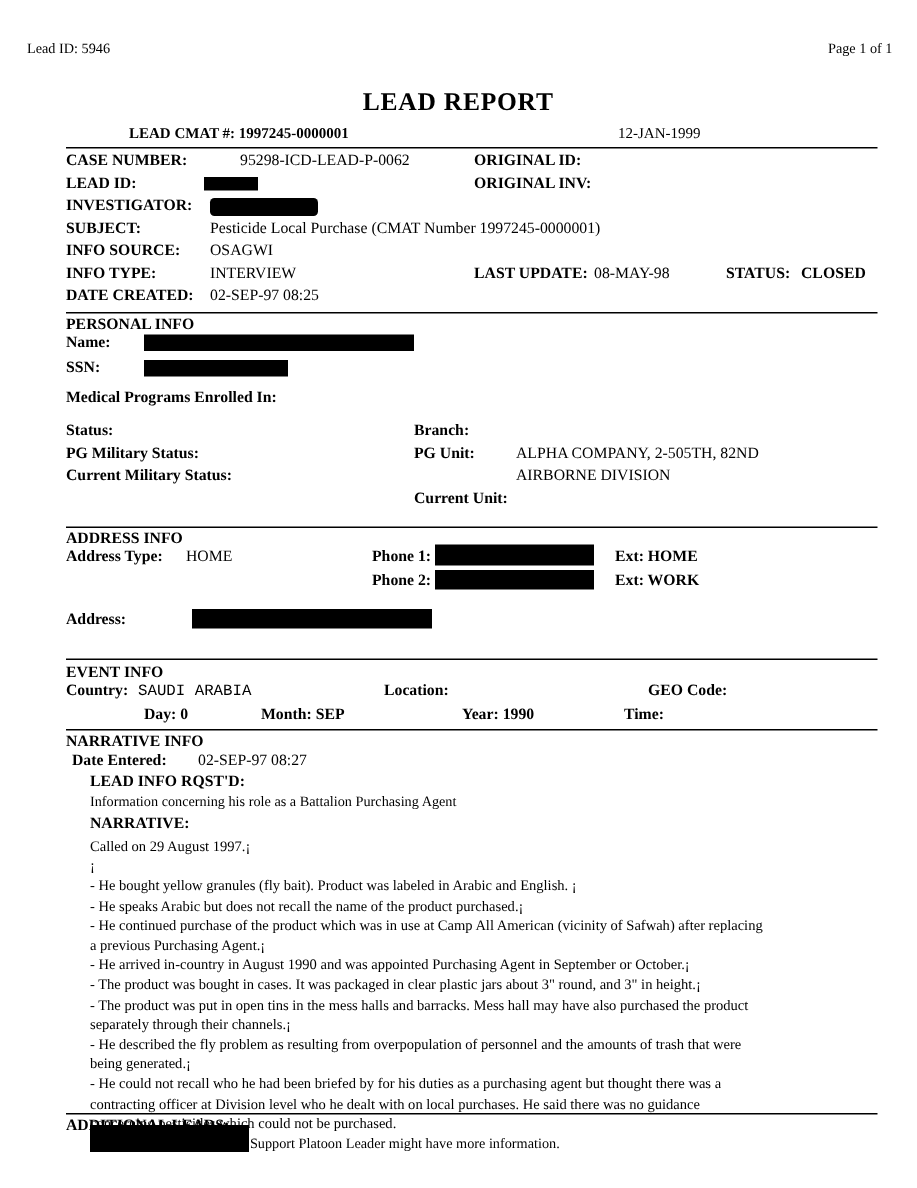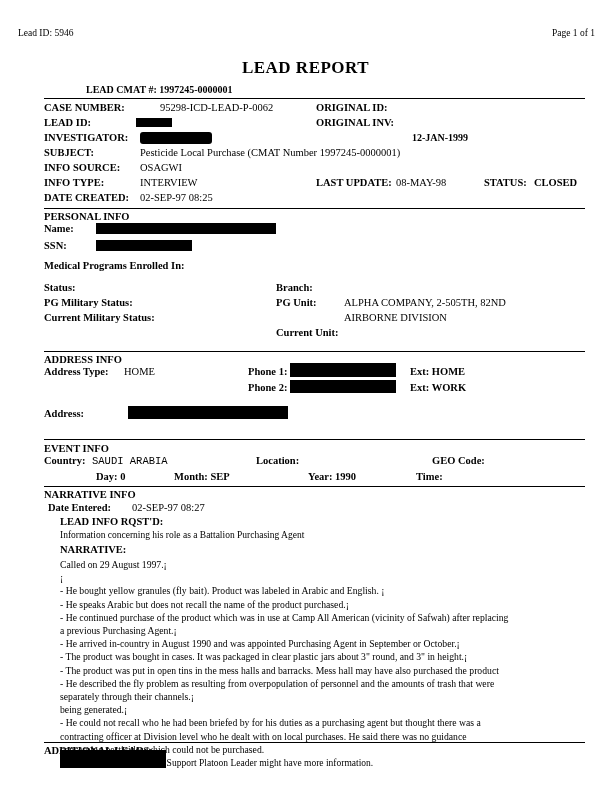--- a/index.html
+++ b/index.html
@@ -49,22 +49,21 @@
     font-size: 10px;
     font-weight: bold;
   }
   .cmat-line .cmat {
     position: absolute;
     left: 86px;
   }
   .cmat-line .date {
     position: absolute;
     left: 412px;
-    font-weight: bold;
-    margin-top: 48px;
+    font-weight: normal;
   }
   .rule {
     position: absolute;
     left: 44px;
     right: 26px;
     border-top: 1px solid #000;
   }
   .sect {
     position: absolute;
     left: 44px;
@@ -265,22 +264,22 @@
     <div class="narr" style="padding-left:16px; margin-top:1px;">
       <div class="item">Called on 29 August 1997.¡</div>
       <div class="item">¡</div>
       <div class="item">-  He bought yellow granules (fly bait).  Product was labeled in Arabic and English.  ¡</div>
       <div class="item">-  He speaks Arabic but does not recall the name of the product purchased.¡</div>
       <div class="item">-  He continued purchase of the product which was in use at Camp All American (vicinity of Safwah) after replacing</div>
       <div class="item">   a previous Purchasing Agent.¡</div>
       <div class="item">-  He arrived in-country in August 1990 and was appointed Purchasing Agent in September or October.¡</div>
       <div class="item">-  The product was bought in cases.  It was packaged in clear plastic jars about 3" round, and 3" in height.¡</div>
       <div class="item">-  The product was put in open tins in the mess halls and barracks.  Mess hall may have also purchased the product</div>
+      <div class="item">   separately through their channels.¡</div>
       <div class="item">-  He described the fly problem as resulting from overpopulation of personnel and the amounts of trash that were</div>
-      <div class="item">   separately through their channels.¡</div>
       <div class="item">   being generated.¡</div>
       <div class="item">-  He could not recall who he had been briefed by for his duties as a purchasing agent but thought there was a</div>
       <div class="item">   contracting officer at Division level who he dealt with on local purchases.  He said there was no guidance</div>
       <div class="item">   concerning pesticides which could not be purchased.</div>
     </div>
   </div>
 
   <div class="rule" style="top:742px;"></div>
 
   <div class="sect" style="top:745px;">

